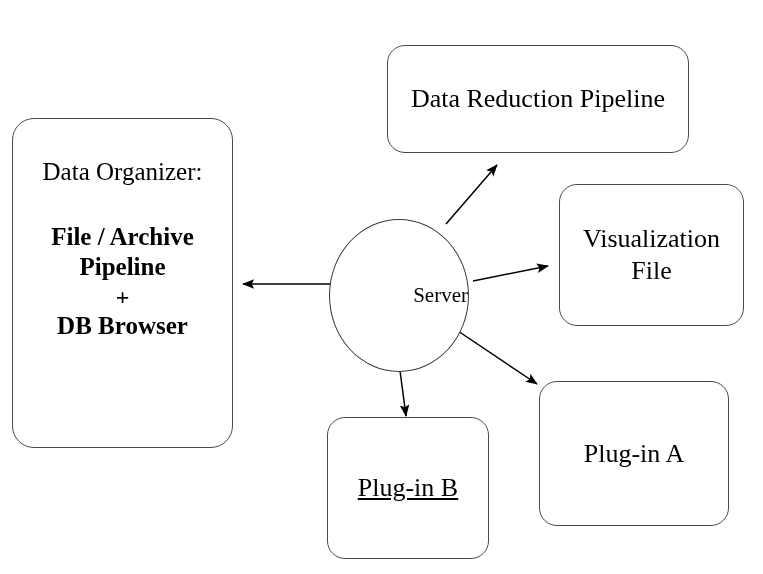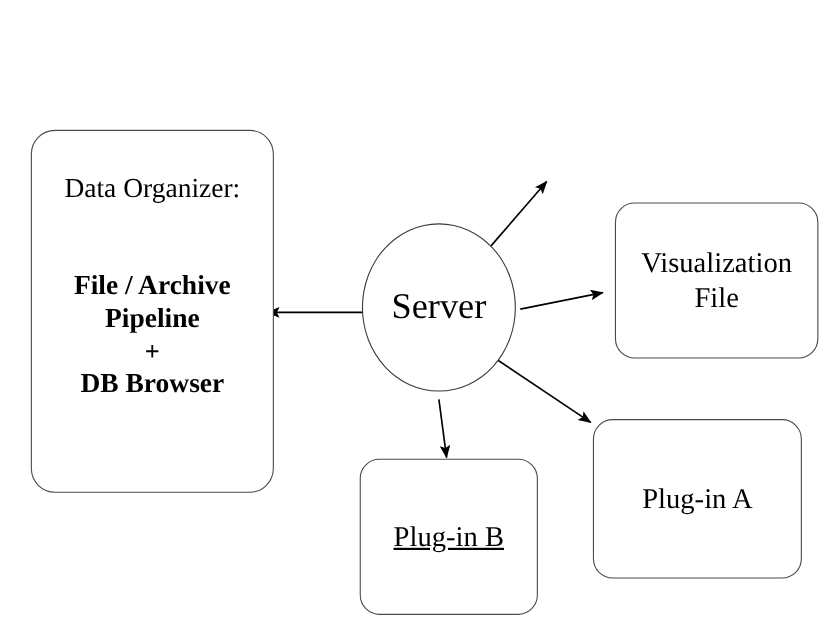--- a/index.html
+++ b/index.html
@@ -39,49 +39,49 @@
   }
   .node.rounded { border-radius: 18px; }
   .node.ellipse {
     border-radius: 50%;
     border-color: #3a3a3a;
   }
   .node-line { display: block; white-space: nowrap; }
 
   
   #node-data-organizer {
-    left: 28px;
+    left: 12px;
     top: 118px;
     width: 221px;
     height: 330px;
     border-radius: 22px;
     justify-content: flex-start;
     padding-top: 38px;
-    gap: 23px;
   }
   #node-data-organizer .title {
     font-size: 25px;
     margin-bottom: 34px;
   }
   #node-data-organizer .body .node-line {
     font-size: 25px;
     font-weight: bold;
   }
   #node-data-organizer .body .plus {
     font-size: 24px;
     line-height: 1.18;
   }
 
   
   #node-server {
     left: 329px;
-    top: 203px;
+    top: 219px;
     width: 140px;
     height: 153px;
-    font-size: 33px;
+    font-size: 21px;
+    align-items: flex-end;
   }
 
   
   #node-pipeline {
     left: 387px;
     top: 45px;
     width: 302px;
     height: 108px;
     font-size: 26px;
   }
@@ -142,20 +142,23 @@
       <span class="node-line">Pipeline</span>
       <span class="node-line plus">+</span>
       <span class="node-line">DB Browser</span>
     </div>
   </div>
 
   <div class="node ellipse" id="node-server">
     <span class="node-line">Server</span>
   </div>
 
+  <div class="node rounded" id="node-pipeline">
+    <span class="node-line">Data Reduction Pipeline</span>
+  </div>
 
   <div class="node rounded" id="node-visualization">
     <span class="node-line">Visualization</span>
     <span class="node-line">File</span>
   </div>
 
   <div class="node rounded" id="node-plugin-a">
     <span class="node-line">Plug-in A</span>
   </div>
 

